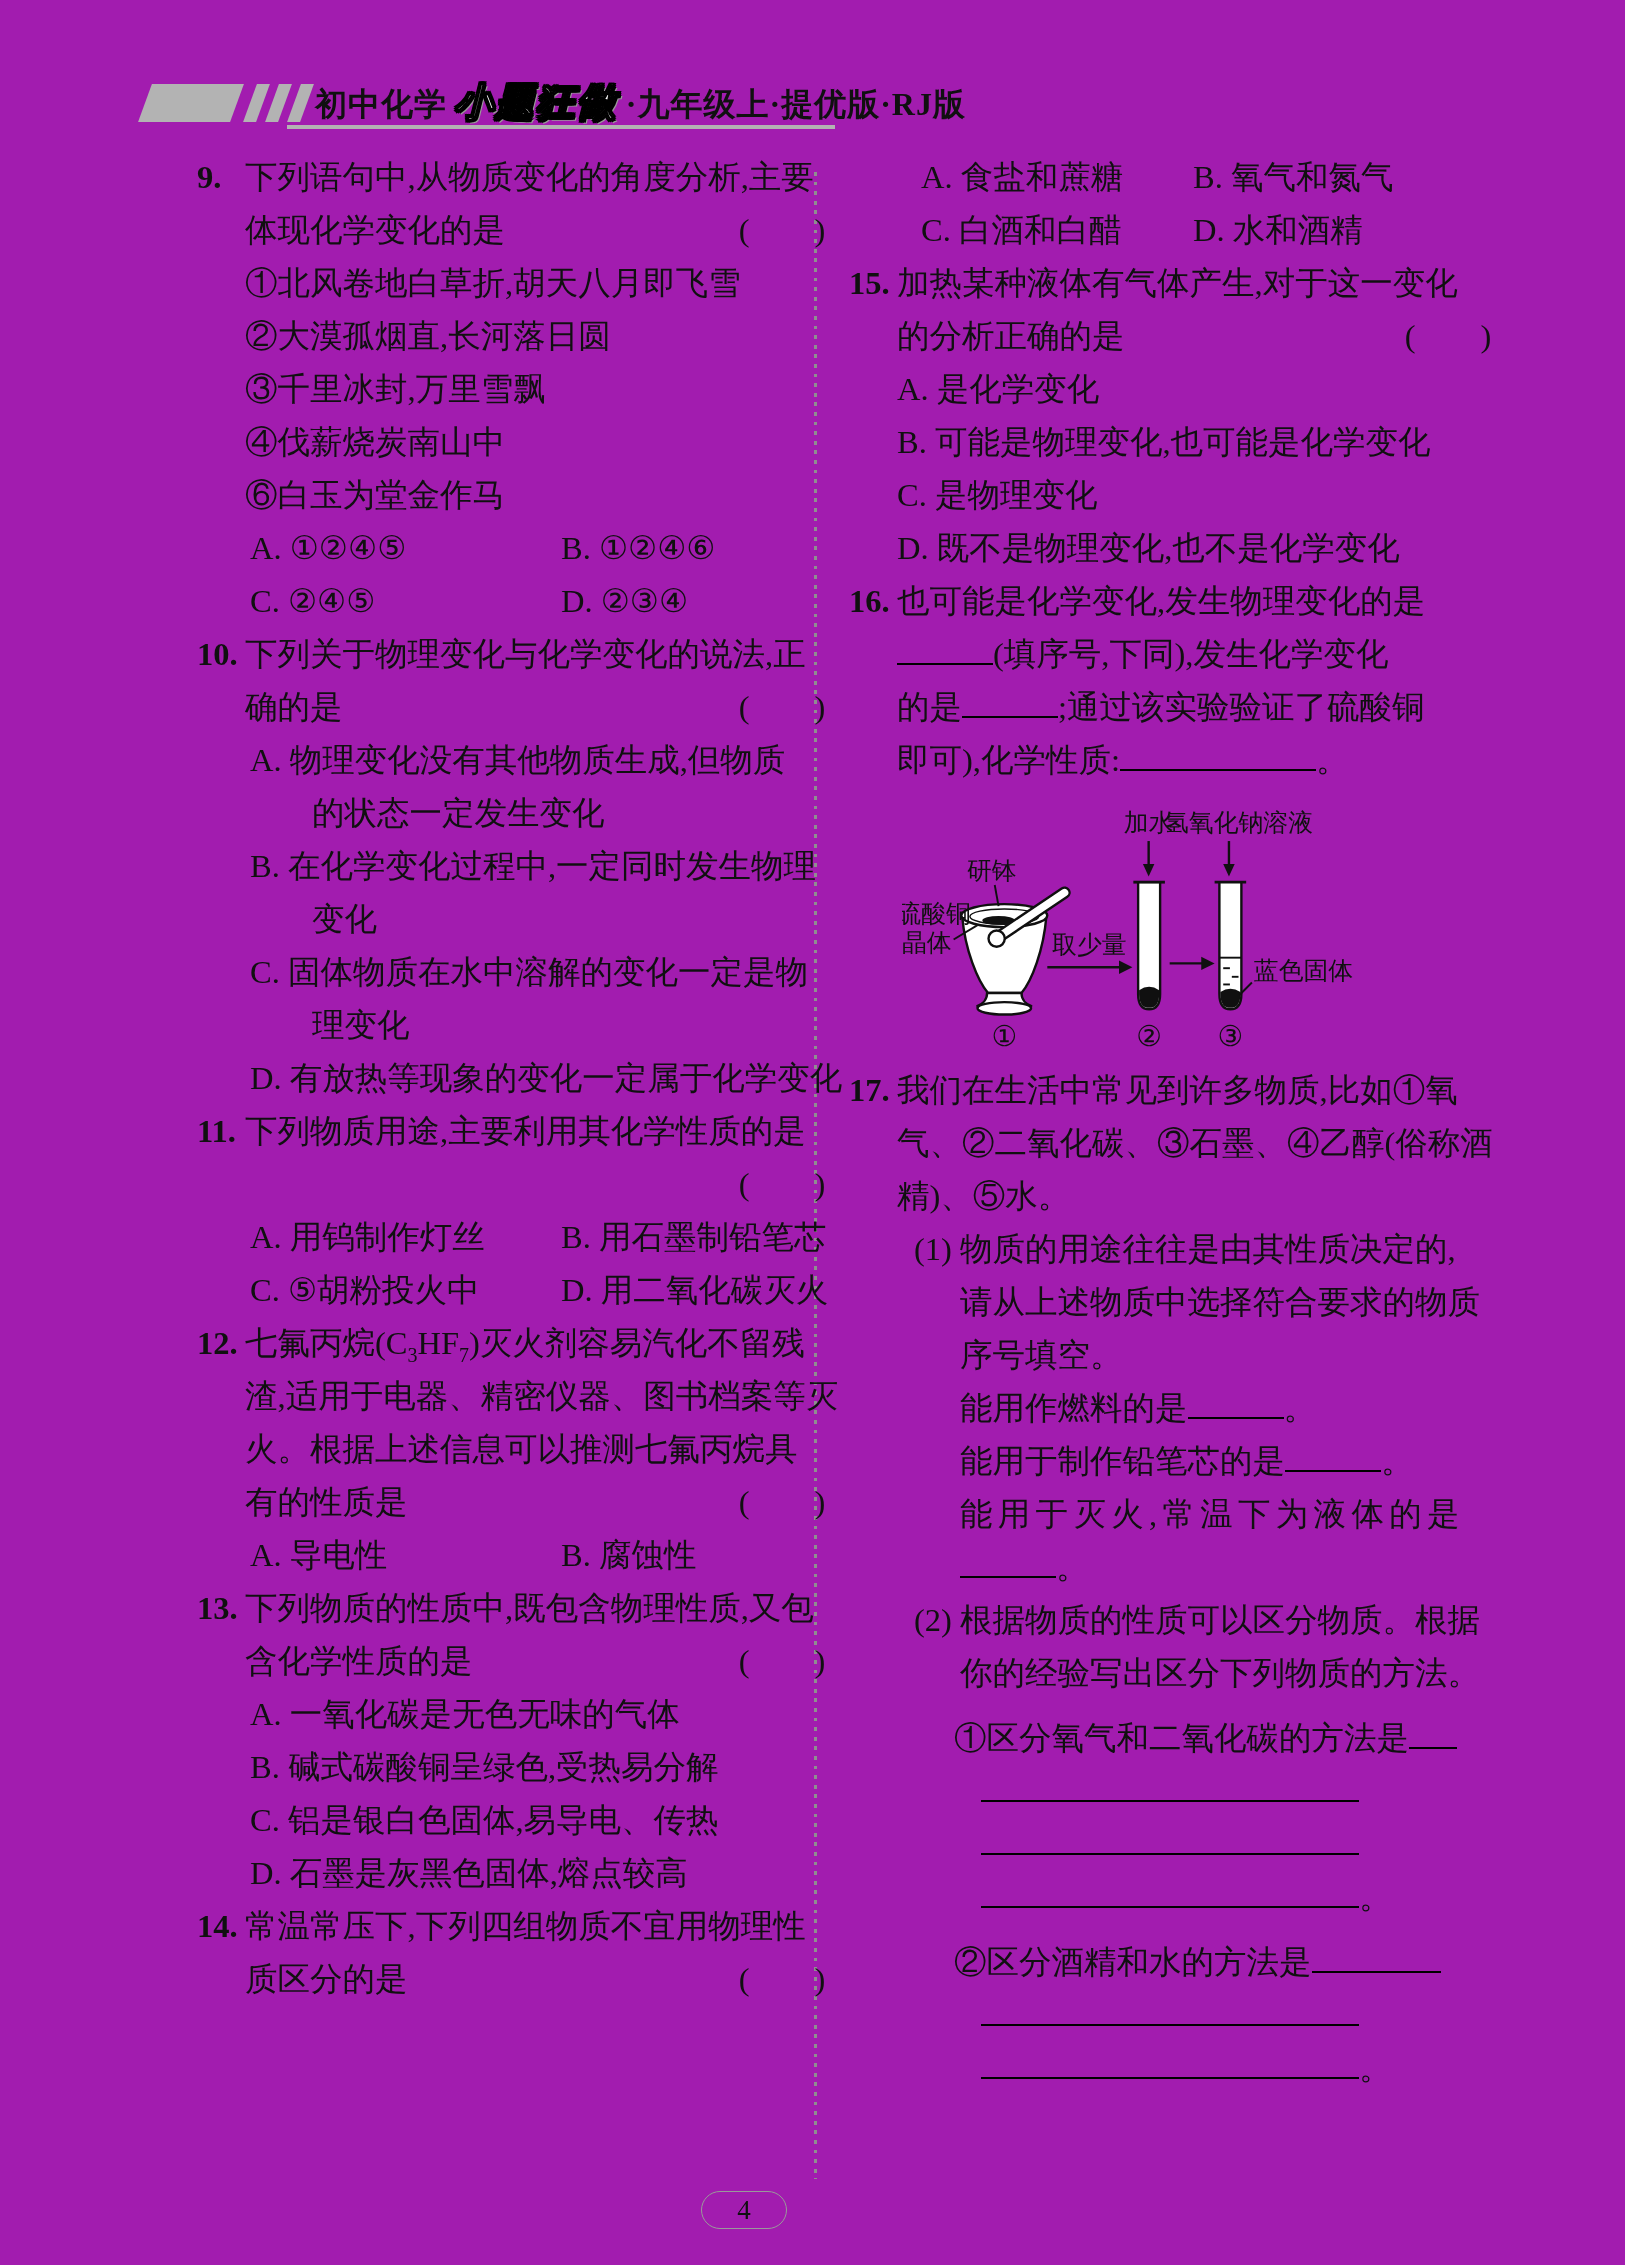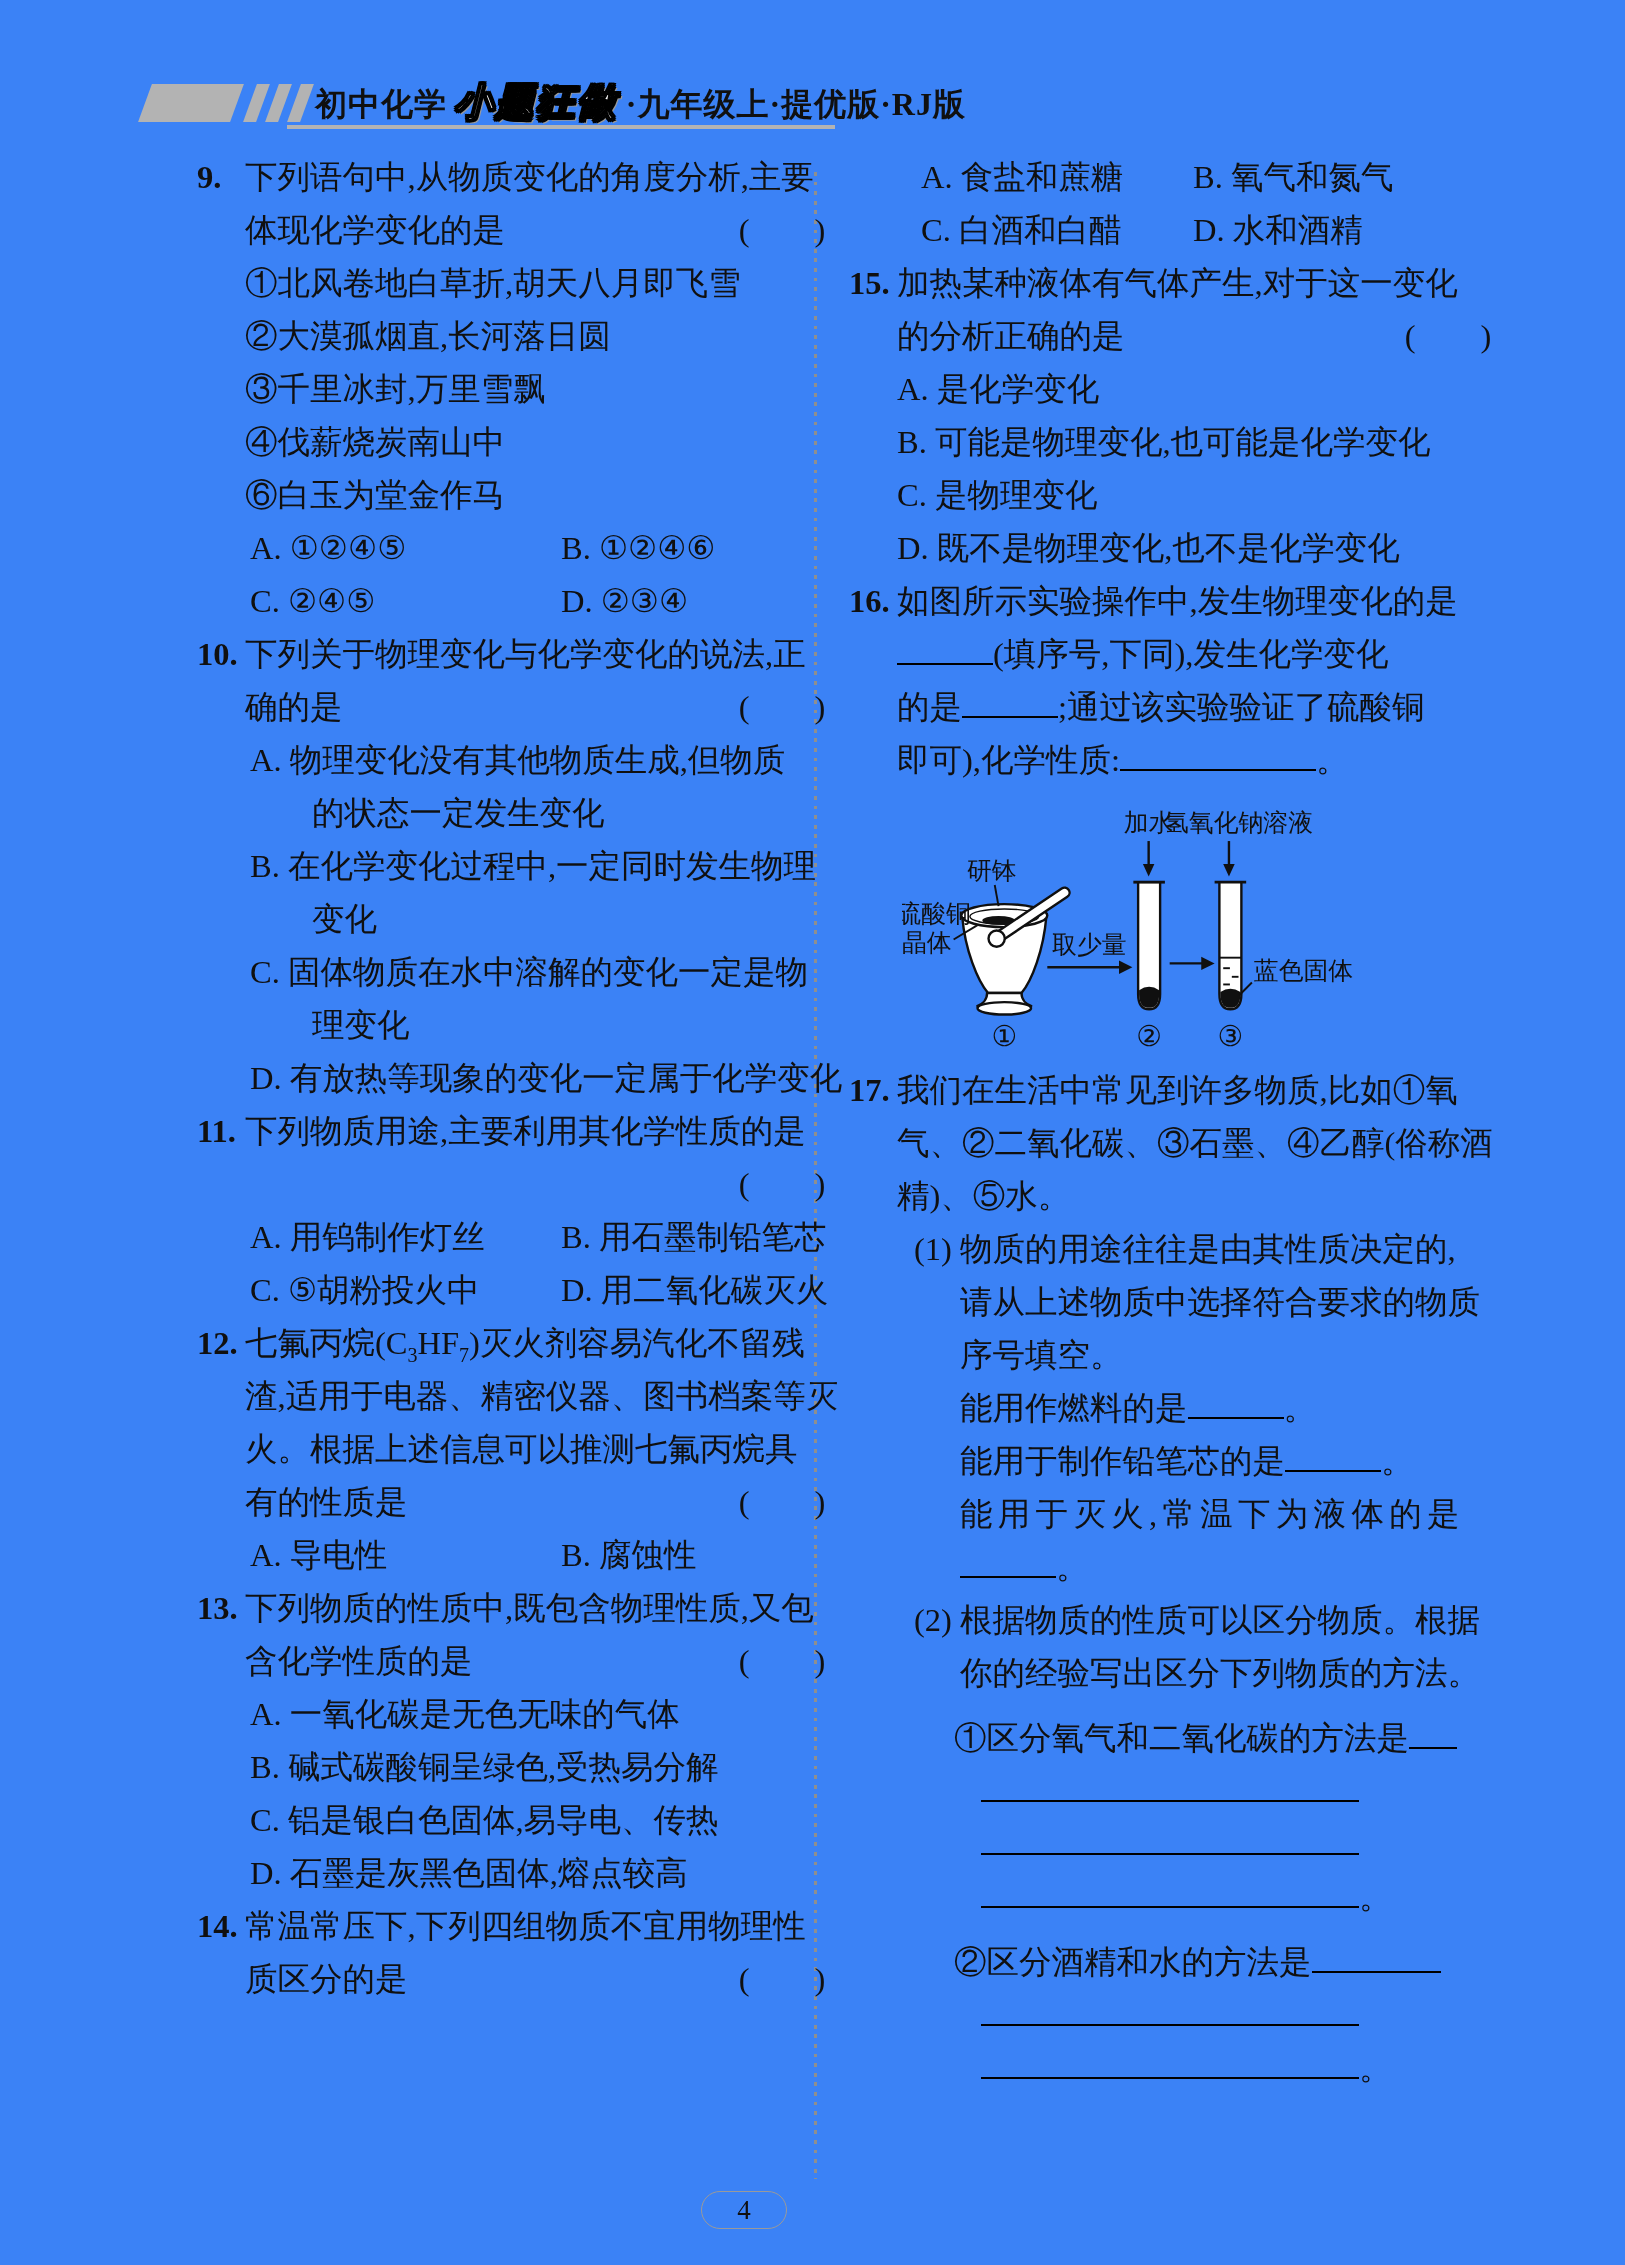--- a/index.html
+++ b/index.html
@@ -1,18 +1,18 @@
 <!DOCTYPE html>
 <html><head>
 <meta charset="utf-8">
 <style>
   html,body { margin:0; padding:0; background:#e8e8e8; }
   .page {
     position:relative; width:1625px; height:2265px; margin:0 auto;
-    background:#3b82f6; overflow:hidden;
+    background:#a21caf; overflow:hidden;
     font-family:"Liberation Serif","DejaVu Serif",serif;
     font-size:32.5px; color:#101010;
   }
   
   .banner-bar {
     position:absolute; left:145px; top:84px; width:92px; height:38px;
     background:#b3b3b3; transform:skewX(-20deg);
   }
   .stripe {
     position:absolute; top:84px; width:13.4px; height:38px;
@@ -135,21 +135,21 @@
     <div class="ln opt"><span class="o1">A. 食盐和蔗糖</span><span>B. 氧气和氮气</span></div>
     <div class="ln opt"><span class="o1">C. 白酒和白醋</span><span>D. 水和酒精</span></div>
 
     <div class="ln"><span class="qnum">15.</span><span>加热某种液体有气体产生,对于这一变化</span></div>
     <div class="ln ind"><span>的分析正确的是</span><span class="br">(　　)</span></div>
     <div class="ln ind"><span>A. 是化学变化</span></div>
     <div class="ln ind"><span>B. 可能是物理变化,也可能是化学变化</span></div>
     <div class="ln ind"><span>C. 是物理变化</span></div>
     <div class="ln ind"><span>D. 既不是物理变化,也不是化学变化</span></div>
 
-    <div class="ln"><span class="qnum">16.</span><span>如图所示实验操作中,发生物理变化的是</span></div>
+    <div class="ln"><span class="qnum">16.</span><span>也可能是化学变化,发生物理变化的是</span></div>
     <div class="ln ind"><span class="bl w100"></span><span>(填序号,下同),发生化学变化</span></div>
     <div class="ln ind"><span>的是</span><span class="bl w100"></span><span>;通过该实验验证了硫酸铜</span></div>
     <div class="ln ind"><span>即可),化学性质:</span><span class="bl w205"></span><span>。</span></div>
 
     <div class="diagram">
       <svg width="478" height="268" viewBox="0 0 500 280" style="font-size:34px">
 
         <text class="dtext" x="258" y="38" text-anchor="middle">加水</text>
         <text class="dtext" x="352" y="38" text-anchor="middle">氢氧化钠溶液</text>
         <line x1="258" y1="48" x2="258" y2="74" stroke="#101010" stroke-width="2.5"></line>

